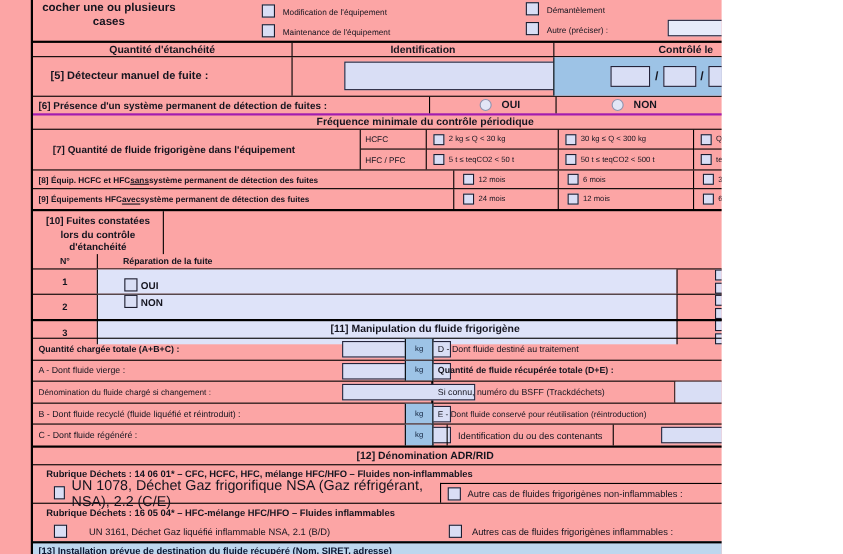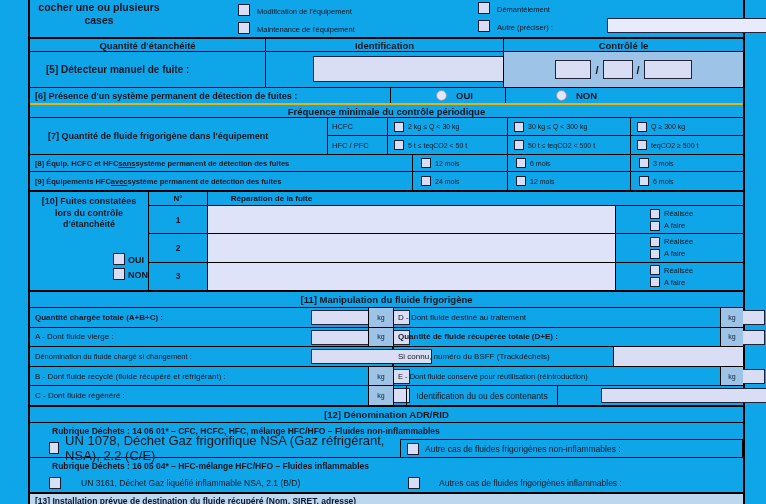--- a/index.html
+++ b/index.html
@@ -1,16 +1,16 @@
 <!DOCTYPE html>
 <html><head>
 <meta charset="utf-8">
 <style>
   html,body{margin:0;padding:0;background:#fff;}
-  .page{position:relative;width:766px;height:504px;background:#0ea5e9;overflow:hidden;
+  .page{position:relative;width:656px;height:504px;background:#fca5a5;overflow:hidden;
         font-family:"Liberation Sans",sans-serif;color:#15151f;text-decoration:underline;}
   .frame{position:absolute;left:28px;top:0;width:717px;height:504px;box-sizing:border-box;
          border-left:2px solid #000;border-right:2px solid #000;}
   .sec{position:relative;width:100%;box-sizing:border-box;}
   .abs{position:absolute;margin-left:43px;}
   .b{font-weight:bold;}
   .u{text-decoration:underline;}
   .lbl{font-size:7.5px;}
   .cb{display:inline-block;width:12px;height:12px;background:#d9def5;border:1.5px solid #1c1c2e;box-sizing:border-box;}
   .cb-s{display:inline-block;width:10px;height:10px;background:#d9def5;border:1.3px solid #1c1c2e;box-sizing:border-box;flex:none;}
@@ -24,43 +24,43 @@
   
   .sec-top{height:37px;}
   .top-note{position:absolute;left:8px;top:1px;width:122px;text-align:center;font-size:10.5px;line-height:1.25;}
   
   .hdr-row{height:15px;border-top:2px solid #000;border-bottom:1.5px solid #000;display:flex;font-size:9.5px;}
   .hdr-row>div{box-sizing:border-box;}
   
   .row5{height:36px;display:flex;border-bottom:1.5px solid #000;}
   .row5>div{box-sizing:border-box;position:relative;}
   
-  .row6{height:17px;display:flex;border-bottom:2px solid #eab308;font-size:9px;}
+  .row6{height:17px;display:flex;border-bottom:2px solid #a21caf;font-size:9px;}
   .row6>div{box-sizing:border-box;display:flex;align-items:center;}
   
   .freqtitle{height:13px;border-bottom:1px solid #000;display:flex;align-items:center;justify-content:center;font-size:9.5px;}
   .row7{height:37px;display:flex;border-bottom:1px solid #000;}
   .row7 .half{height:50%;display:flex;align-items:center;box-sizing:border-box;}
   .row7 .half.first{border-bottom:1px solid #000;}
   .row89{display:flex;font-size:7px;}
   .row89>div{box-sizing:border-box;display:flex;align-items:center;}
   .optxt{font-size:7px;}
   
-  .sec10{height:100px;border-top:2px solid #000;display:flex;}
+  .sec10{height:100px;border-top:2px solid #000;display:flex;flex-direction:column;}
   .s10-title{padding:4px 4px 0 4px;text-align:center;font-size:9px;line-height:1.3;}
   
   .s11title{height:17px;border-top:2px solid #000;display:flex;align-items:center;justify-content:center;font-size:9.5px;}
   .s11grid{height:98px;display:flex;border-top:1.5px solid #000;}
   .s11col{display:flex;flex-direction:column;box-sizing:border-box;}
   .s11row{flex:1;position:relative;display:flex;align-items:center;box-sizing:border-box;border-top:1px solid #000;}
   .s11row:first-child{border-top:none;}
   
   .sec12{border-top:2px solid #000;}
   .s12title{height:16px;display:flex;align-items:center;justify-content:center;font-size:9.5px;border-bottom:1.5px solid #000;box-sizing:border-box;}
-  .s12rub{height:16px;display:flex;align-items:center;padding-left:22px;font-size:8.5px;box-sizing:border-box;}
+  .s12rub{height:16px;display:flex;align-items:center;padding-left:12px;font-size:8.5px;box-sizing:border-box;}
   .s12row{height:19px;display:flex;box-sizing:border-box;}
   .s12row>div{display:flex;align-items:center;box-sizing:border-box;}
   
   .sec13{height:14px;border-top:2px solid #000;background:#bdd7ee;display:flex;align-items:flex-start;padding:2px 0 0 5px;
          font-size:8.5px;color:#0c1530;box-sizing:border-box;}
 </style>
 </head>
 <body>
 
 <div class="page">
@@ -260,21 +260,21 @@
       <div class="s11row">
         <span style="padding-left:5px;font-size:8px;">A - Dont fluide vierge :</span>
         <span class="inp abs" style="left:238px;top:2px;width:99px;height:15px;"></span>
         <span class="kgcell" style="left:338px;width:24px;">kg</span>
       </div>
       <div class="s11row">
         <span style="padding-left:5px;font-size:7.5px;">Dénomination du fluide chargé si changement :</span>
         <span class="inp abs" style="left:238px;top:2px;width:121px;height:15px;"></span>
       </div>
       <div class="s11row">
-        <span style="padding-left:5px;font-size:8px;">B - Dont fluide recyclé (fluide récupéré et réfrigérant) :</span>
+        <span style="padding-left:5px;font-size:8px;">B - Dont fluide recyclé (fluide liquéfié et réintroduit) :</span>
         <span class="inp abs" style="left:297px;top:2px;width:40px;height:15px;"></span>
         <span class="kgcell" style="left:338px;width:24px;">kg</span>
       </div>
       <div class="s11row">
         <span style="padding-left:5px;font-size:8px;">C - Dont fluide régénéré :</span>
         <span class="inp abs" style="left:297px;top:2px;width:40px;height:15px;"></span>
         <span class="kgcell" style="left:338px;width:24px;">kg</span>
       </div>
     </div>
     <div class="s11col" style="flex:1;border-left:2px solid #000;">
@@ -316,21 +316,21 @@
         <span class="cb"></span>
         <span style="font-size:8.5px;">Autre cas de fluides frigorigènes non-inflammables :</span>
       </div>
     </div>
     <div class="s12rub b" style="height:15px;">Rubrique Déchets : 16 05 04* – HFC-mélange HFC/HFO – Fluides inflammables</div>
     <div class="s12row">
       <div style="width:370px;padding-left:19px;gap:20px;">
         <span class="cb"></span>
         <span style="font-size:8.5px;">UN 3161, Déchet Gaz liquéfié inflammable NSA, 2.1 (B/D)</span>
       </div>
-      <div style="flex:1;padding-left:8px;gap:19px;">
+      <div style="flex:1;padding-left:8px;gap:9px;">
         <span class="cb"></span>
         <span style="font-size:8.5px;">Autres cas de fluides frigorigènes inflammables :</span>
       </div>
     </div>
   </div>
 
   <div class="sec sec13 b">
     <span>[13] Installation prévue de destination du fluide récupéré (Nom, SIRET, adresse)</span>
   </div>
 

